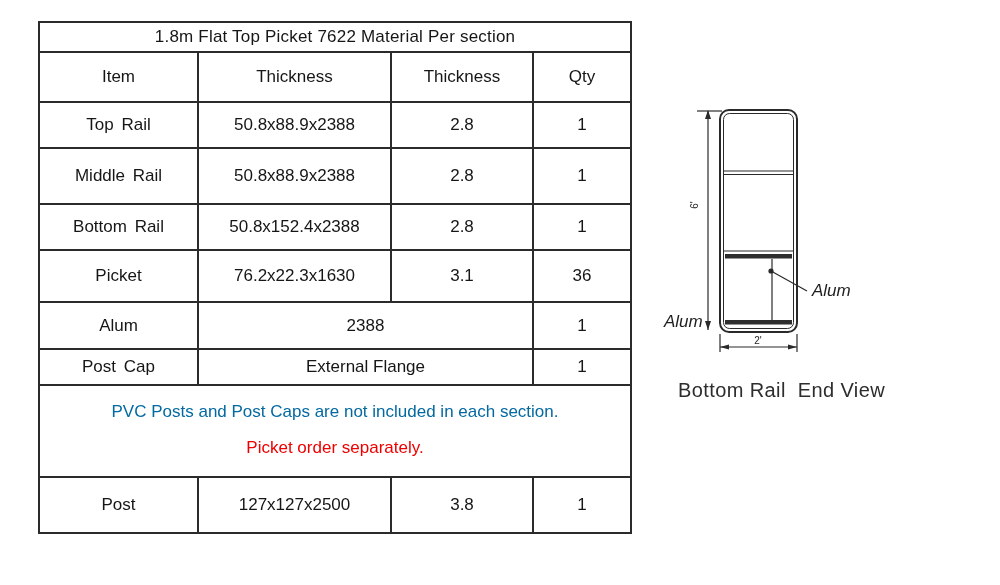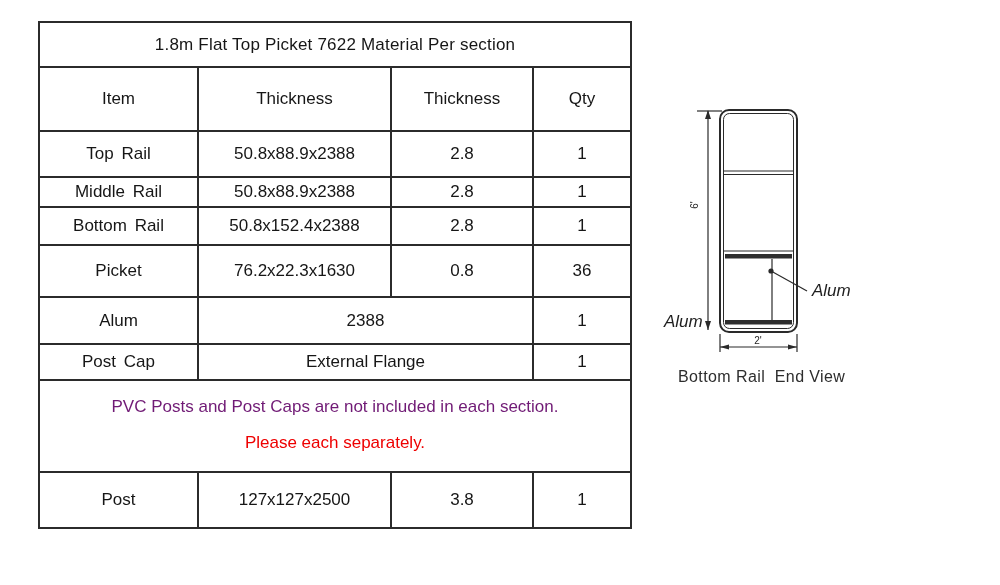--- a/index.html
+++ b/index.html
@@ -12,85 +12,85 @@
   table.spec td { border: 2px solid #2b2b2b; text-align: center; vertical-align: middle;
                   font-size: 17px; color: #161616; }
   td.title-cell { font-size: 17px; letter-spacing: 0.2px; }
   td.item-cell { word-spacing: 3px; border-radius: 12px; }
   td.note-cell { padding: 8px 0 10px 0; }
   .note-line { text-align: center; font-size: 17px; line-height: 36px; }
 
   
   .diagram { position: absolute; left: 652px; top: 93px; width: 300px; height: 265px; }
   .diagram svg { display: block; }
-  .diagram-caption { position: absolute; left: 678px; top: 368px; font-size: 16px;
+  .diagram-caption { position: absolute; left: 678px; top: 379px; font-size: 20px;
                      color: #2d2d2d; letter-spacing: 0.4px; white-space: pre; }
   svg text.alum { font-style: italic; font-size: 17px; fill: #1f1f1f;
                   font-family: "Liberation Sans", sans-serif; }
   svg text.dim { font-size: 10px; fill: #1f1f1f; font-family: "Liberation Sans", sans-serif; }
 </style>
 </head>
 <body>
 
 <div class="spec-table-wrap">
   <table class="spec">
     <colgroup>
         <col style="width:159px">
         <col style="width:193px">
         <col style="width:142px">
         <col style="width:98px">
       </colgroup>
     <tbody>
-        <tr style="height:45px">
+        <tr style="height:30px">
       <td class="title-cell" colspan="4">1.8m Flat Top Picket 7622 Material Per section</td>
     </tr>
-    <tr style="height:64px">
+    <tr style="height:50px">
       <td>Item</td>
       <td>Thickness</td>
       <td>Thickness</td>
       <td>Qty</td>
     </tr>
     <tr style="height:46px">
       <td class="item-cell">Top Rail</td>
       <td>50.8x88.9x2388</td>
       <td>2.8</td>
       <td>1</td>
     </tr>
-    <tr style="height:30px">
+    <tr style="height:56px">
       <td class="item-cell">Middle Rail</td>
       <td>50.8x88.9x2388</td>
       <td>2.8</td>
       <td>1</td>
     </tr>
-    <tr style="height:38px">
+    <tr style="height:46px">
       <td class="item-cell">Bottom Rail</td>
       <td>50.8x152.4x2388</td>
       <td>2.8</td>
       <td>1</td>
     </tr>
     <tr style="height:52px">
       <td class="item-cell">Picket</td>
       <td>76.2x22.3x1630</td>
-      <td>0.8</td>
+      <td>3.1</td>
       <td>36</td>
     </tr>
     <tr style="height:47px">
       <td class="item-cell">Alum</td>
       <td colspan="2">2388</td>
       <td>1</td>
     </tr>
     <tr style="height:36px">
       <td class="item-cell">Post Cap</td>
       <td colspan="2">External Flange</td>
       <td>1</td>
     </tr>
     <tr style="height:81px">
       <td class="note-cell" colspan="4">
-        <div class="note-line" style="color:#701a75">PVC Posts and Post Caps are not included in each section.</div>
-        <div class="note-line" style="color:#ee0000">Please each separately.</div>
+        <div class="note-line" style="color:#0369a1">PVC Posts and Post Caps are not included in each section.</div>
+        <div class="note-line" style="color:#ee0000">Picket order separately.</div>
       </td>
     </tr>
     <tr style="height:56px">
       <td class="item-cell">Post</td>
       <td>127x127x2500</td>
       <td>3.8</td>
       <td>1</td>
     </tr>
   </tbody>
     </table>

